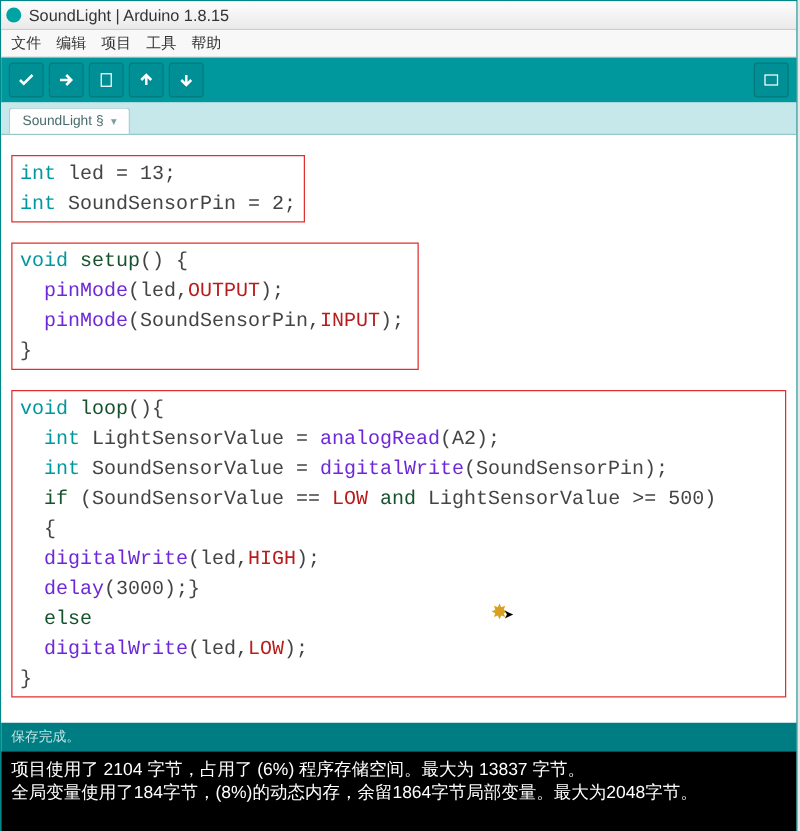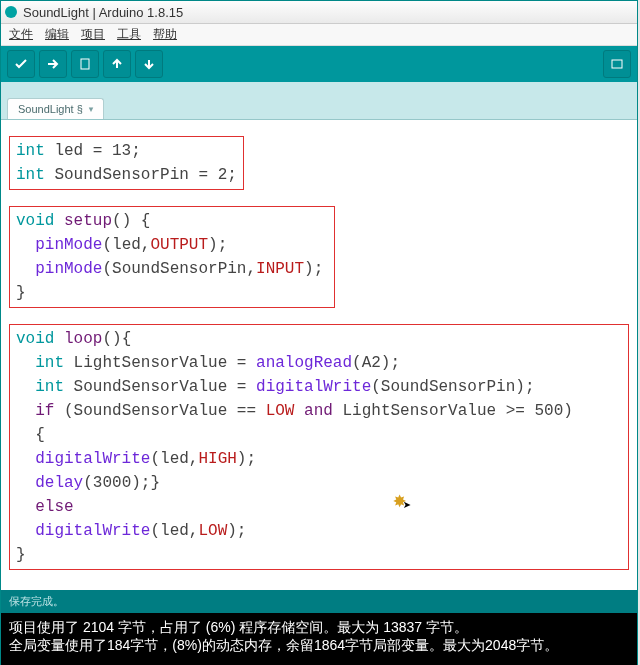--- a/index.html
+++ b/index.html
@@ -31,21 +31,20 @@
     margin-right: 6px;
   }
   .menubar {
     background: #f8f8f8;
     border-bottom: 1px solid #ddd;
     display: flex;
     gap: 12px;
     padding: 2px 8px;
     font-size: 12px;
     color: #333;
-    text-decoration: underline;
   }
   .menubar span { cursor: default; }
   .toolbar {
     background: #00979d;
     height: 36px;
     display: flex;
     align-items: center;
     padding: 0 6px;
     gap: 4px;
   }
@@ -57,21 +56,21 @@
     display: flex;
     align-items: center;
     justify-content: center;
     color: #fff;
     font-size: 14px;
   }
   .tb-spacer { flex: 1; }
   .tab-area {
     background: #c7e8ea;
     border-bottom: 1px solid #96c7c9;
-    padding-top: 16px;
+    padding-top: 4px;
     display: flex;
     gap: 2px;
     padding-left: 6px;
   }
   .tab {
     background: #fefefe;
     border: 1px solid #b0cfd1;
     border-bottom: none;
     font-size: 11px;
     color: #4a6b6d;
@@ -97,21 +96,21 @@
     padding: 2px 6px;
     margin-bottom: 10px;
     display: inline-block;
   }
   .hl-box-wide {
     display: block;
   }
   .kw-type { color: #00979d; }
   .kw-fn { color: #6d28d9; }
   .kw-void { color: #00979d; }
-  .kw-control { color: #701a75; }
+  .kw-control { color: #14532d; }
   .kw-const { color: #b91c1c; }
   .indent1 { padding-left: 2ch; display: block; }
   .spark {
     position: absolute;
     top: 365px;
     left: 392px;
     font-size: 22px;
     color: #d8a020;
     pointer-events: none;
   }

